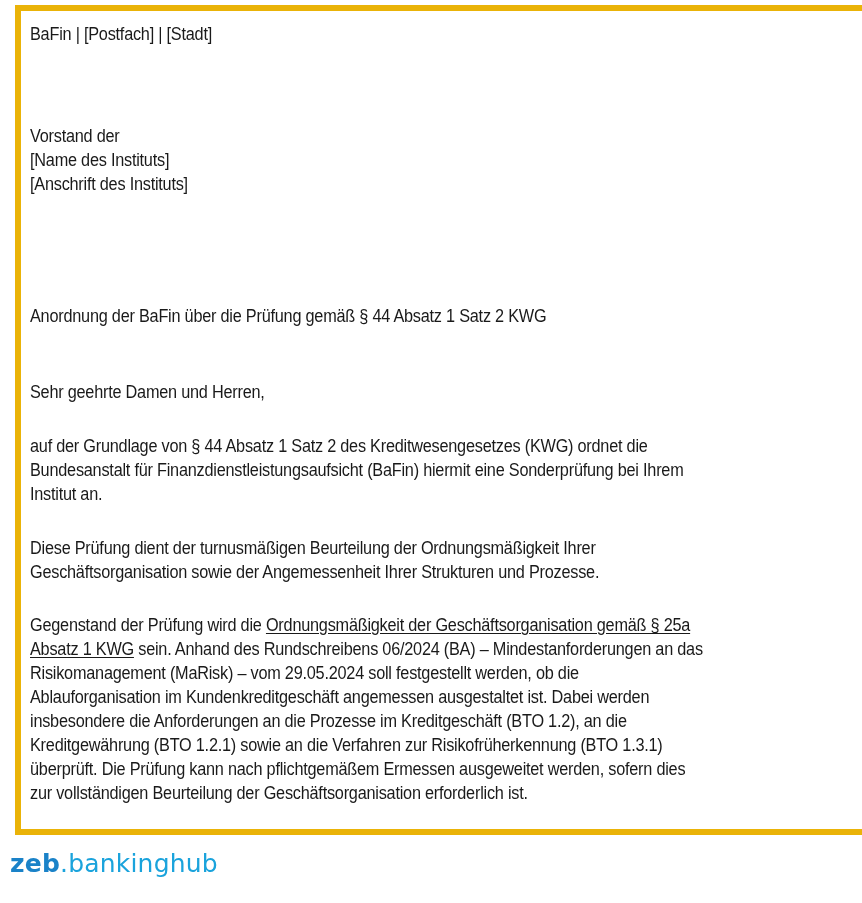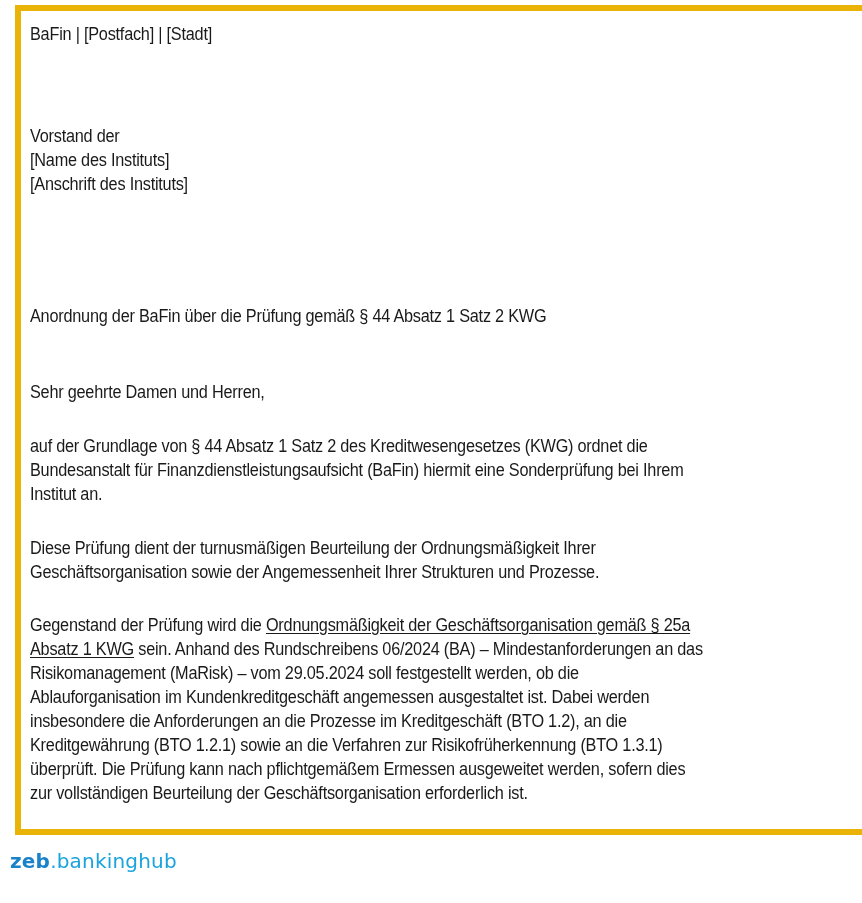--- a/index.html
+++ b/index.html
@@ -4,21 +4,21 @@
 <style>
   html, body { margin:0; padding:0; background:#ffffff; }
   body { width:862px; height:903px; position:relative; overflow:hidden;
          font-family:"Liberation Sans", sans-serif; color:#1a1a1a; }
   .letter { position:absolute; left:15px; top:5px; width:842px; height:818px;
             border:6px solid #eab308; box-sizing:content-box; }
   .ln { position:absolute; left:9px; white-space:nowrap; font-size:17.5px;
         letter-spacing:-0.25px; transform:scaleX(0.93); transform-origin:left top;
         line-height:22px; }
   .u { text-decoration:underline; text-underline-offset:2px; }
-  .footer { position:absolute; left:10px; top:849px; font-size:20px;
+  .footer { position:absolute; left:10px; top:849px; font-size:25px;
             font-family:"DejaVu Sans", sans-serif; color:#1aa3dc; letter-spacing:0.2px; }
   .footer .brand { font-weight:bold; color:#1a82c8; }
 </style>
 </head>
 <body>
 
 <div class="letter">
   <div class="ln" style="top:12px">BaFin | [Postfach] | [Stadt]</div>
 
   <div class="ln" style="top:114px">Vorstand der</div>

